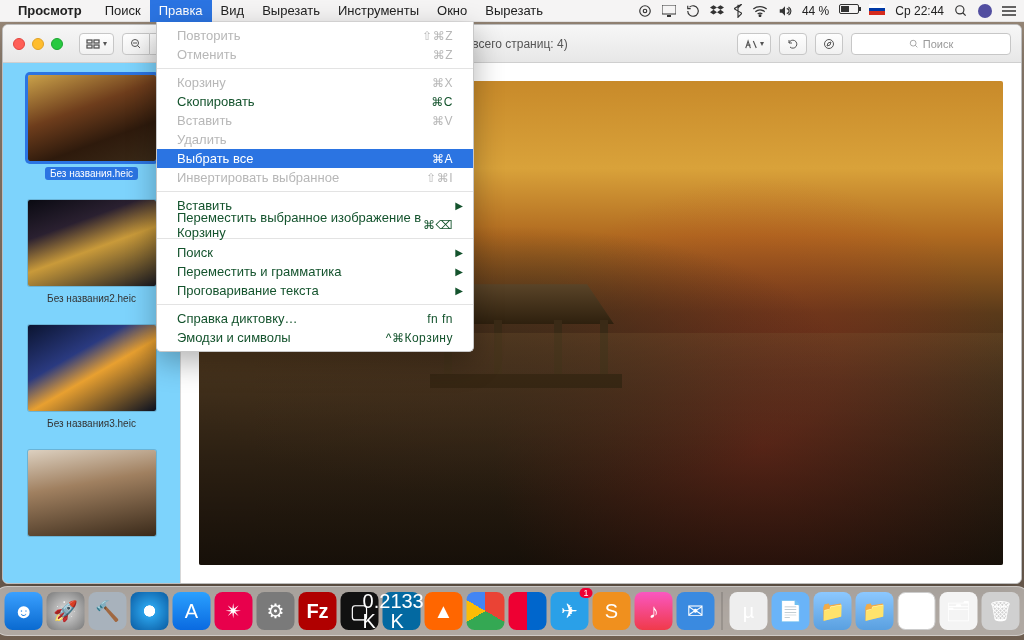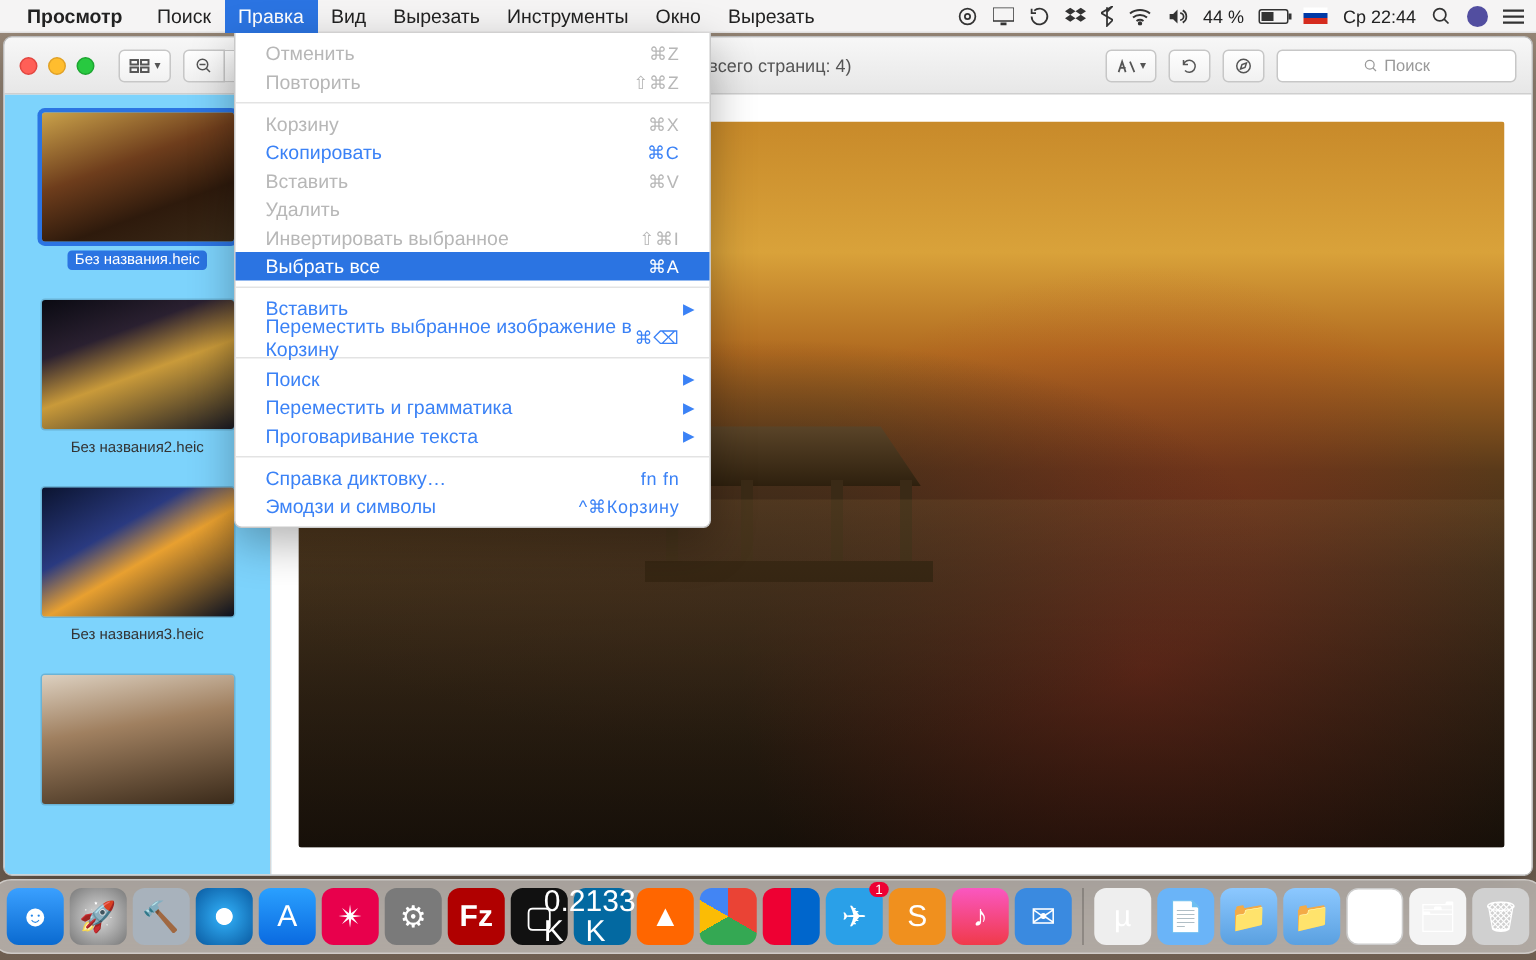--- a/index.html
+++ b/index.html
@@ -4,26 +4,26 @@
 <style>
 *{margin:0;padding:0;box-sizing:border-box;font-family:-apple-system,"Helvetica Neue",Arial,sans-serif;-webkit-font-smoothing:antialiased}
 html,body{width:1024px;height:640px;overflow:hidden;background:linear-gradient(180deg,#9a8a7a,#6e5e50)}
 
 .menubar{position:absolute;top:0;left:0;right:0;height:22px;background:rgba(248,248,248,.97);display:flex;align-items:center;font-size:13px;color:#222;padding:0 8px;z-index:100;border-bottom:1px solid rgba(0,0,0,.08)}
 .menubar .apple{font-size:14px;margin-right:10px}
 .menubar .app-name{font-weight:600;margin-right:14px}
 .menubar .mitem{padding:0 9px;height:22px;display:flex;align-items:center;cursor:default}
 .menubar .mitem.active{background:#2b74e2;color:#fff}
 .menubar .spacer{flex:1}
-.menubar .right{display:flex;align-items:center;gap:10px;font-size:12px}
+.menubar .right{display:flex;gap:10px;font-size:12px}
 .menubar .right span{display:flex;align-items:center}
 .menubar svg{display:block}
 
 .dropdown{position:absolute;top:22px;left:156px;width:318px;background:#fff;border:1px solid #c8c8c8;border-top:none;border-radius:0 0 5px 5px;box-shadow:0 10px 30px rgba(0,0,0,.3);z-index:200;padding:4px 0;font-size:13px}
-.dd-row{display:flex;align-items:center;height:19px;padding:0 20px;color:#3b82f6;position:relative}
+.dd-row{display:flex;align-items:center;height:19px;padding:0 20px;color:#14532d;position:relative}
 .dd-row.disabled{color:#b7b7b7}
 .dd-row.highlight{background:#2b74e2;color:#fff}
 .dd-row .short{margin-left:auto;font-size:12px;letter-spacing:.5px}
 .dd-row .sub{position:absolute;right:10px;font-size:10px}
 .dd-sep{height:1px;background:#e3e3e3;margin:4px 0}
 
 .window{position:absolute;top:24px;left:2px;right:2px;bottom:56px;background:#ececec;border:1px solid #bdbdbd;border-radius:6px;box-shadow:0 12px 30px rgba(0,0,0,.3);overflow:hidden;display:flex;flex-direction:column}
 .titlebar{height:38px;background:linear-gradient(#f7f7f7,#e7e7e7);border-bottom:1px solid #cfcfcf;display:flex;align-items:center;padding:0 10px;gap:8px;font-size:12px;color:#4a4a4a}
 .traffic{display:flex;gap:7px;margin-right:8px}
 .traffic span{width:12px;height:12px;border-radius:50%}
@@ -269,50 +269,50 @@
             <div class="post p4"></div>
             <div class="floor"></div>
         </div>
       </div>
     </div>
   </div>
 </div>
 
 <div class="dropdown" id="dd">
     <div class="dd-row disabled">
+      <span>Повторить</span>
+      <span class="short">⇧⌘Z</span>
+    </div>
+    <div class="dd-row disabled">
       <span>Отменить</span>
       <span class="short">⌘Z</span>
     </div>
-    <div class="dd-row disabled">
-      <span>Повторить</span>
-      <span class="short">⇧⌘Z</span>
-    </div>
     <div class="dd-sep"></div>
     <div class="dd-row disabled">
       <span>Корзину</span>
       <span class="short">⌘X</span>
     </div>
     <div class="dd-row">
       <span>Скопировать</span>
       <span class="short">⌘C</span>
     </div>
     <div class="dd-row disabled">
       <span>Вставить</span>
       <span class="short">⌘V</span>
     </div>
     <div class="dd-row disabled">
       <span>Удалить</span>
-    </div>
-    <div class="dd-row disabled">
-      <span>Инвертировать выбранное</span>
-      <span class="short">⇧⌘I</span>
     </div>
     <div class="dd-row highlight">
       <span>Выбрать все</span>
       <span class="short">⌘A</span>
+    </div>
+    <div class="dd-row disabled">
+      <span>Инвертировать выбранное</span>
+      <span class="short">⇧⌘I</span>
     </div>
     <div class="dd-sep"></div>
     <div class="dd-row">
       <span>Вставить</span>
       <span class="sub">▶</span>
     </div>
     <div class="dd-row">
       <span>Переместить выбранное изображение в Корзину</span>
       <span class="short">⌘⌫</span>
     </div>

